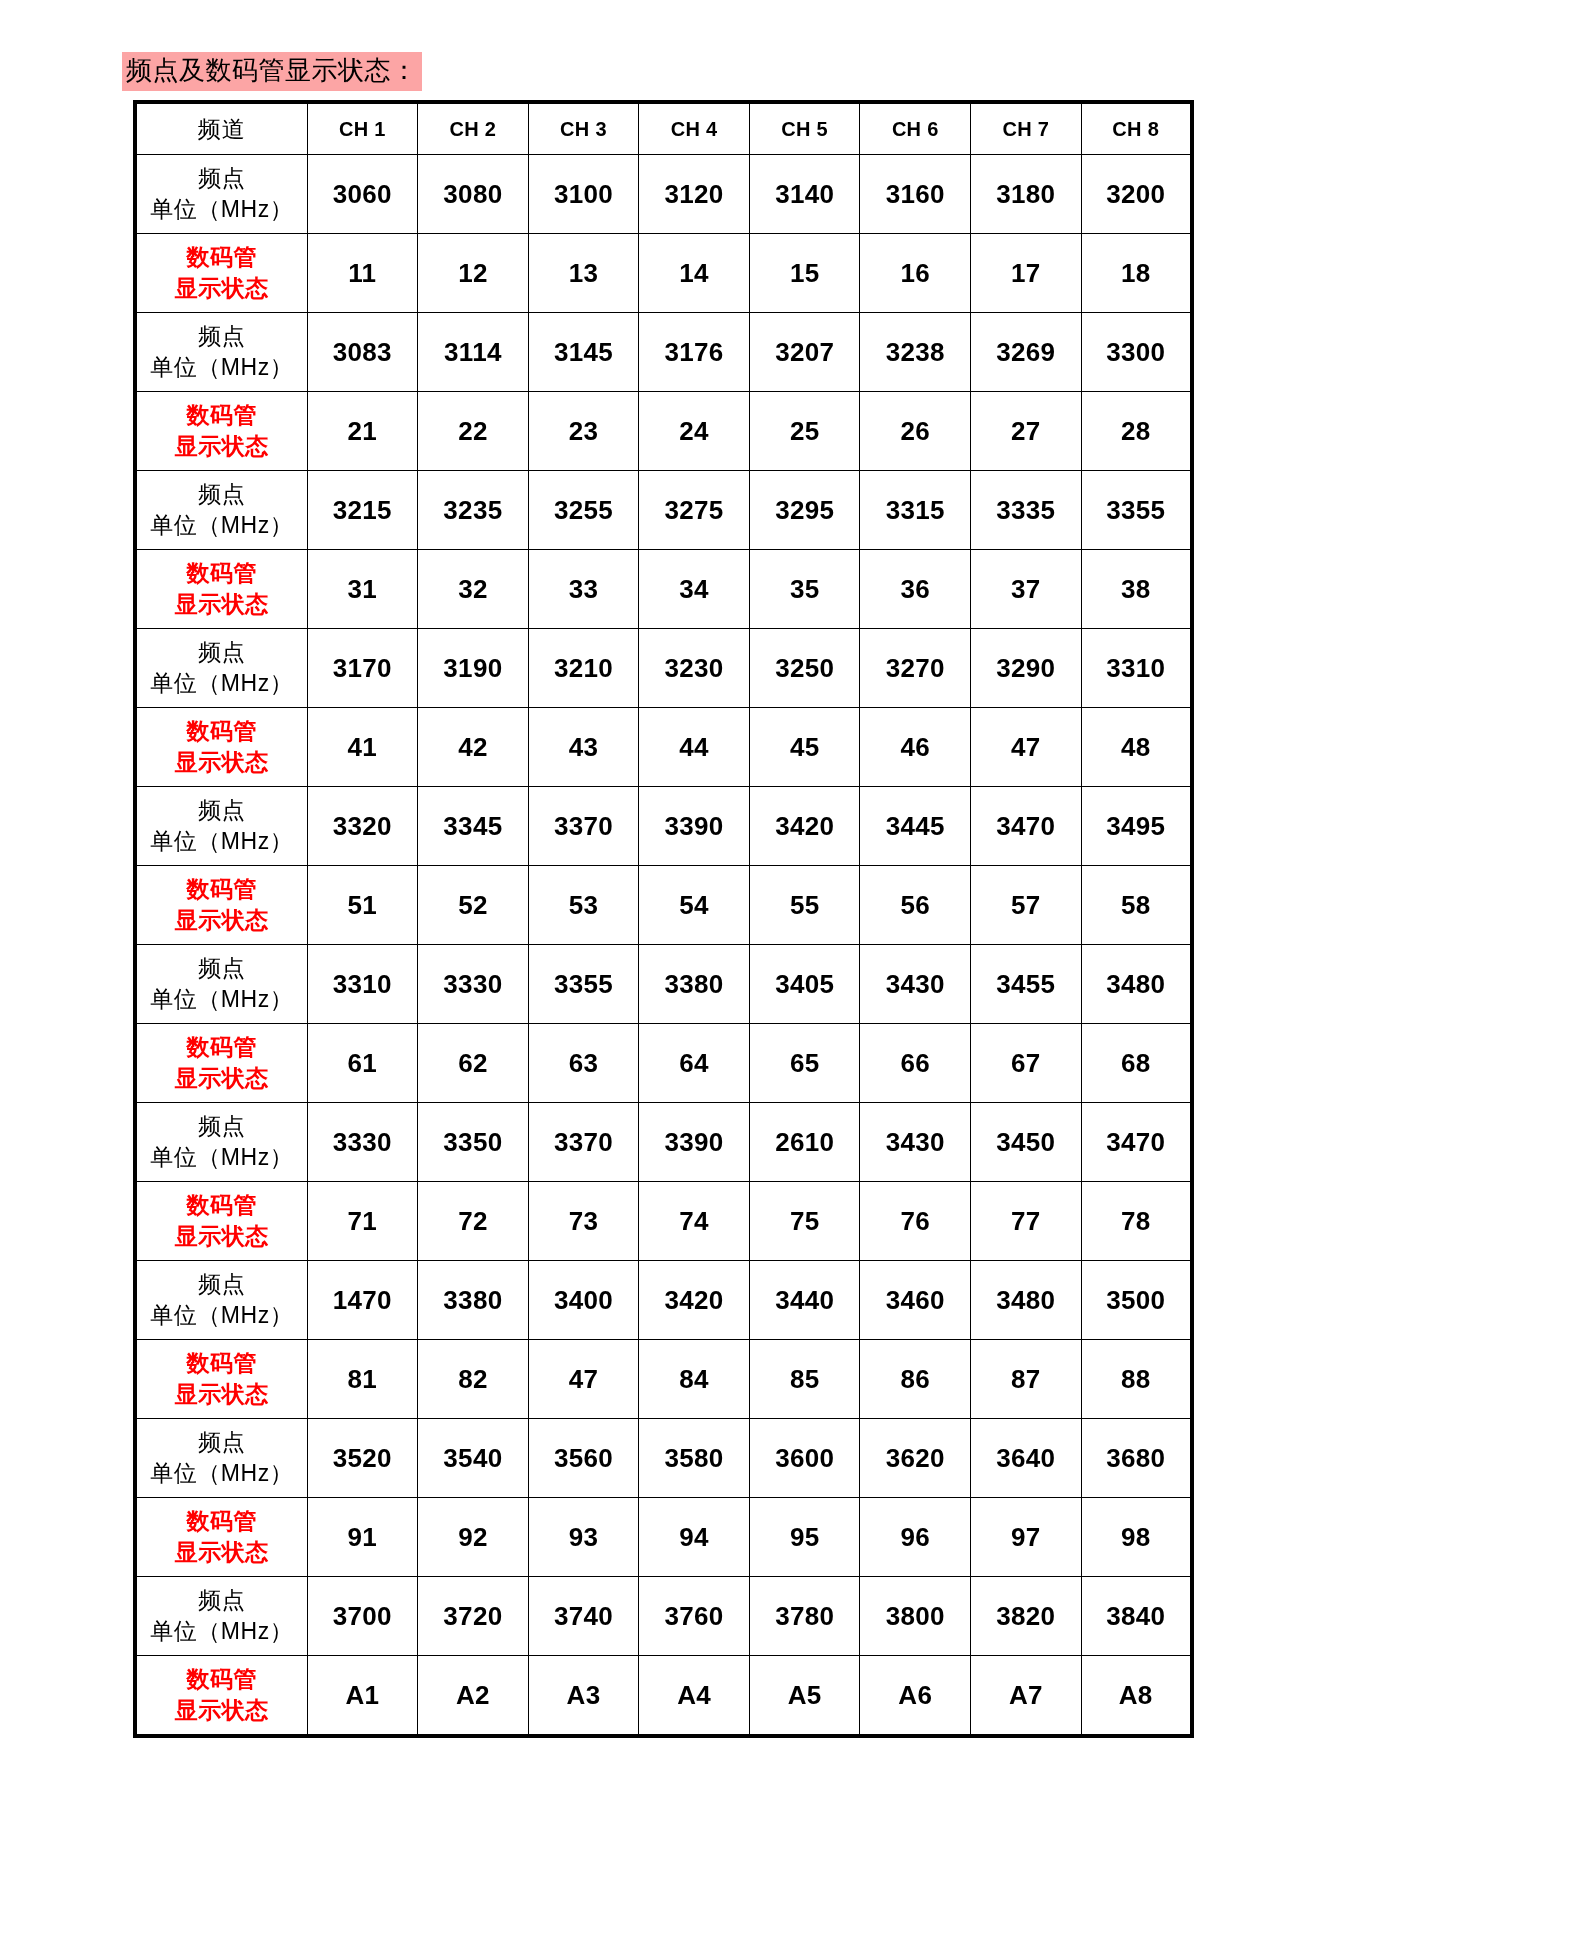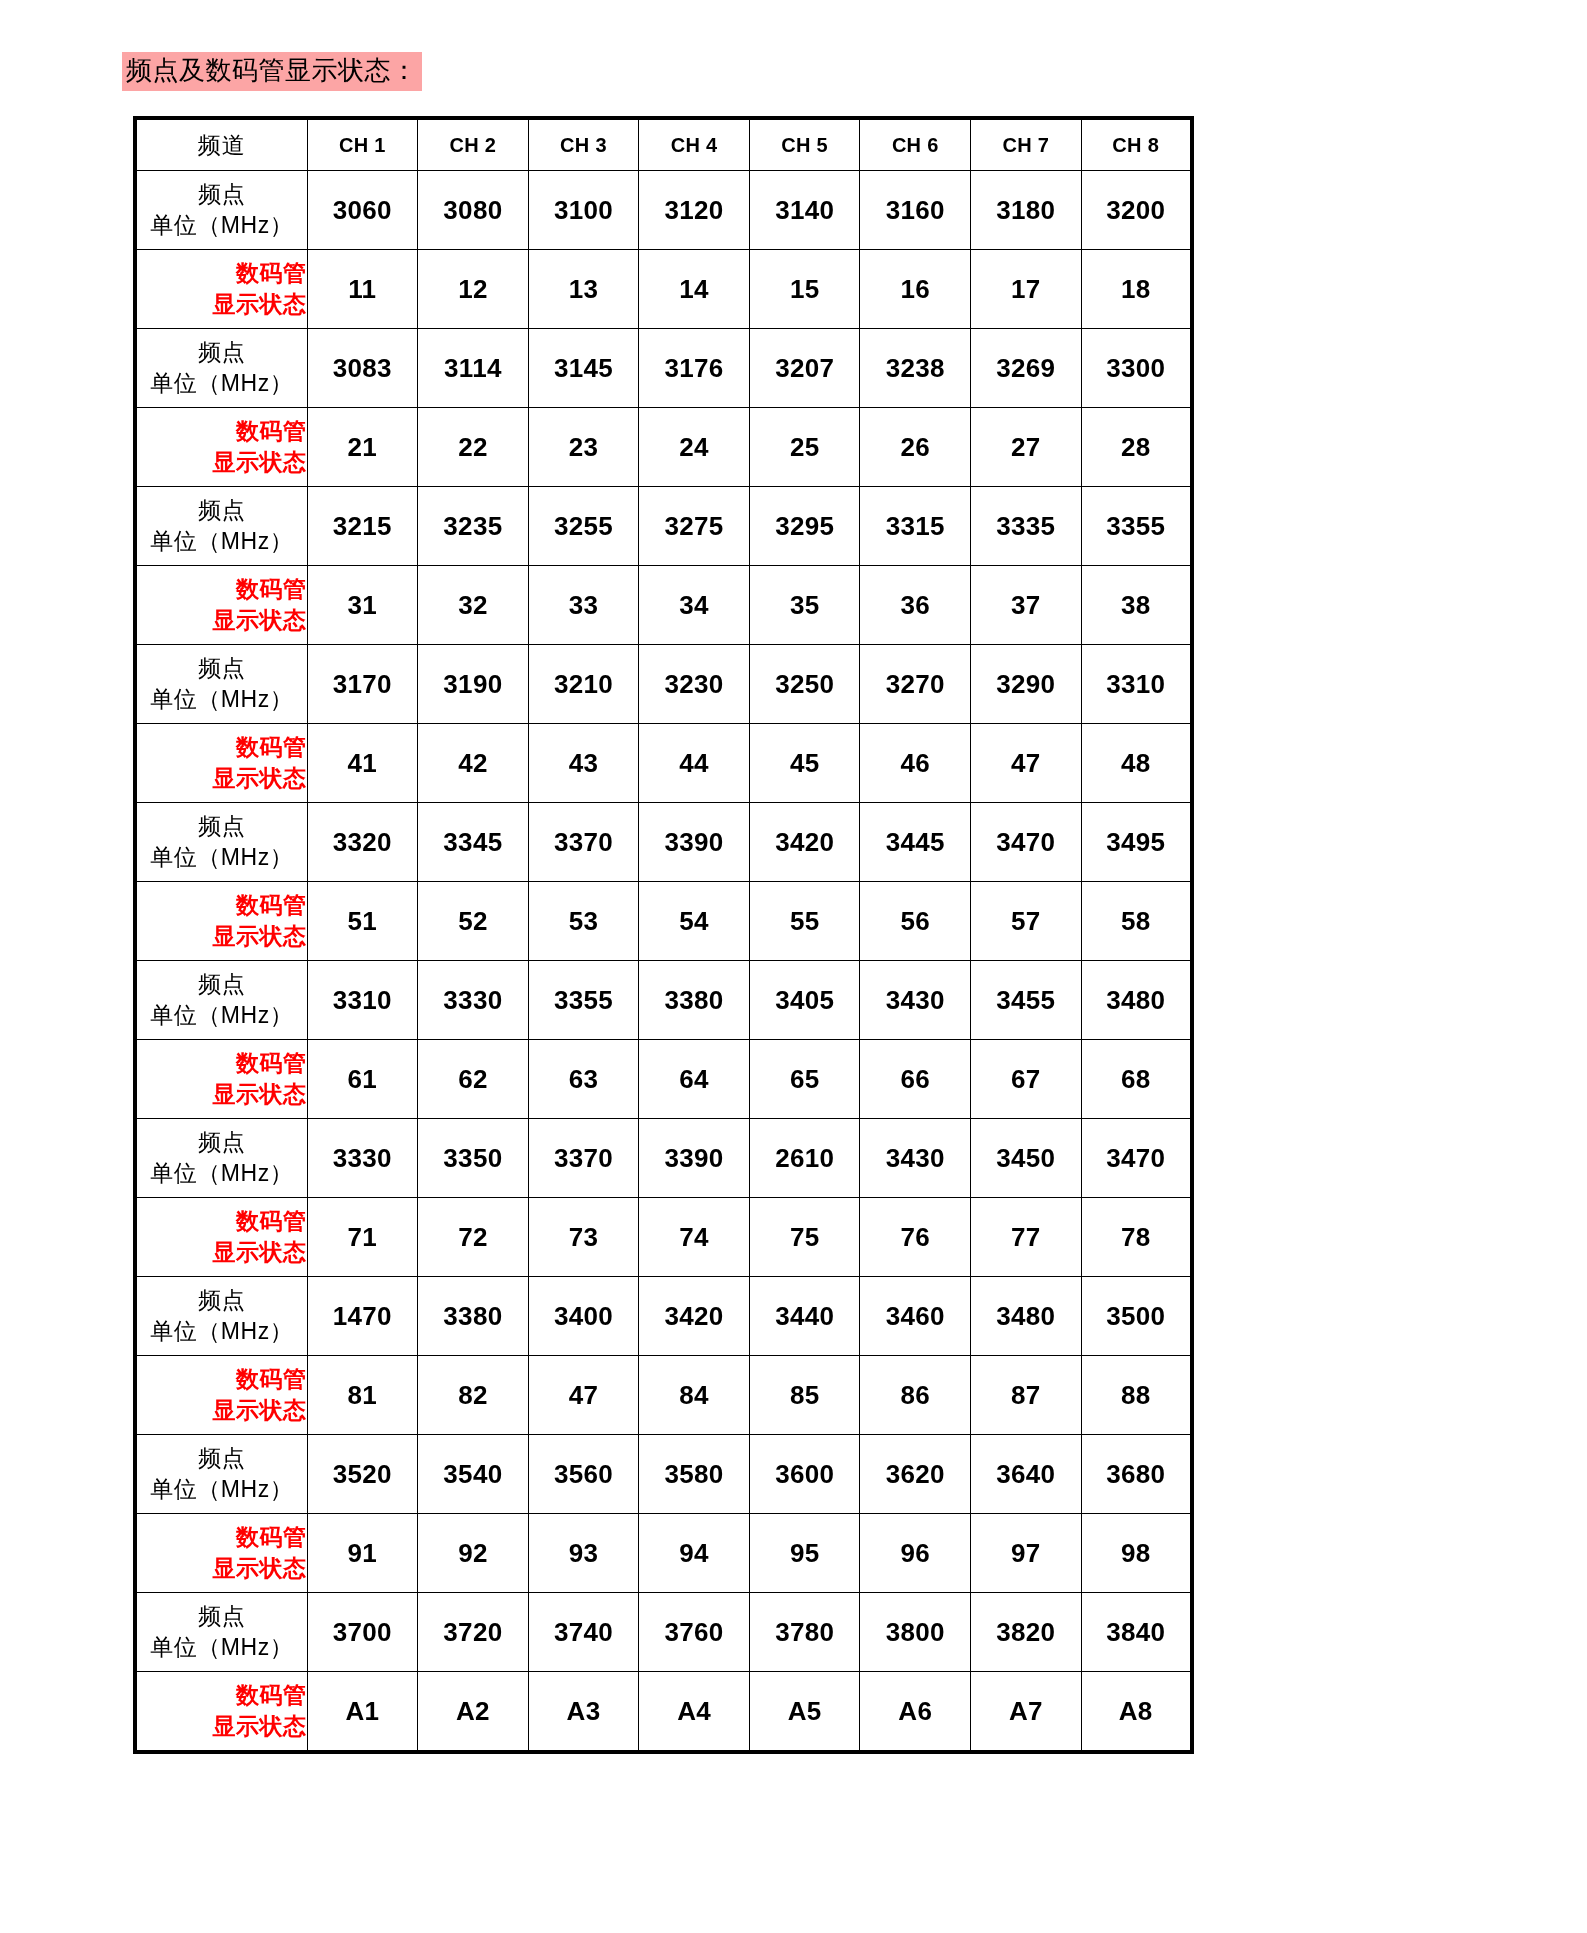--- a/index.html
+++ b/index.html
@@ -37,21 +37,21 @@
     background: #fca5a5;
     padding: 2px 4px 3px 4px;
     white-space: nowrap;
     letter-spacing: 0.5px;
   }
 
   
   .freq-table {
     position: absolute;
     left: 133px;
-    top: 116px;
+    top: 100px;
     width: 1057px;
     border-collapse: collapse;
     table-layout: fixed;
     border: 4px solid #000000;
   }
   .freq-table col.c-label { width: 172px; }
   .freq-table col.c-ch    { width: 110.6px; }
 
   .freq-table td {
     border: 1.6px solid #000000;
@@ -92,21 +92,20 @@
     font-weight: bold;
     letter-spacing: 0.3px;
   }
 
   .lbl-code {
     font-size: 23px;
     font-weight: bold;
     line-height: 31px;
     color: #ff0000;
     letter-spacing: 0.5px;
-    text-align: right;
   }
   .val-code {
     font-size: 26px;
     font-weight: bold;
     color: #ff0000;
     letter-spacing: 0.3px;
   }
 </style>
 </head>
 <body>

